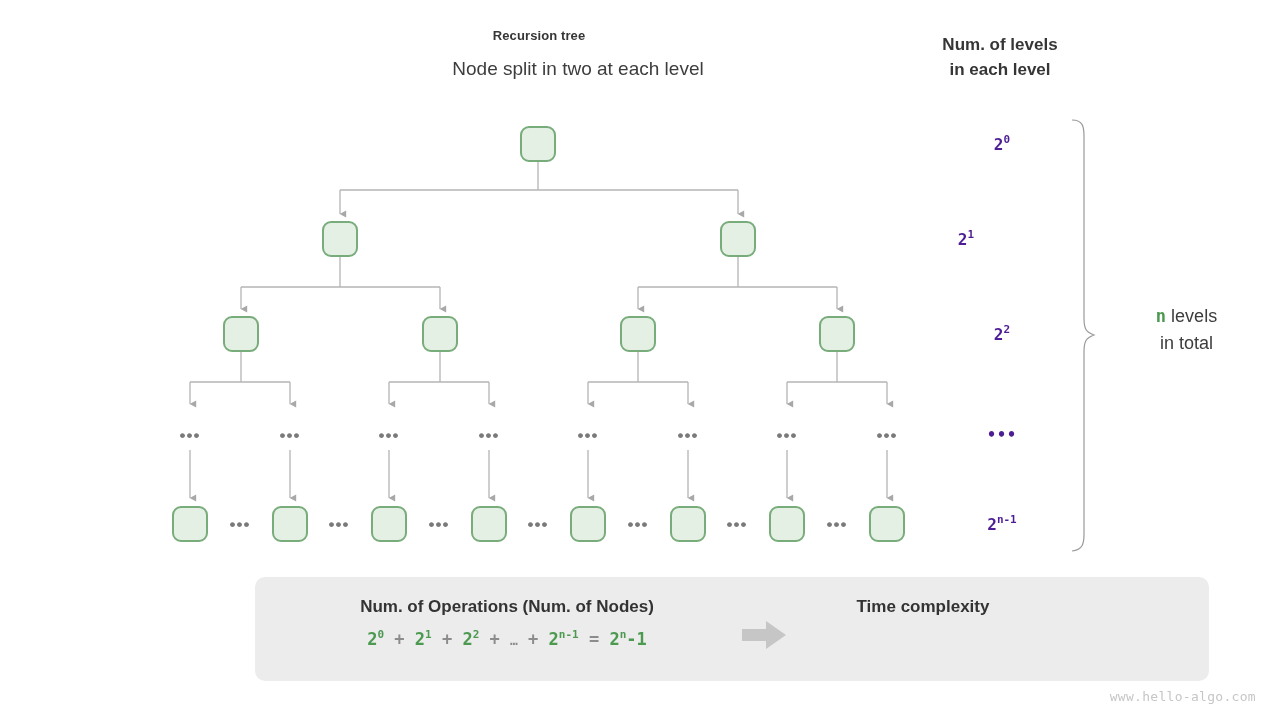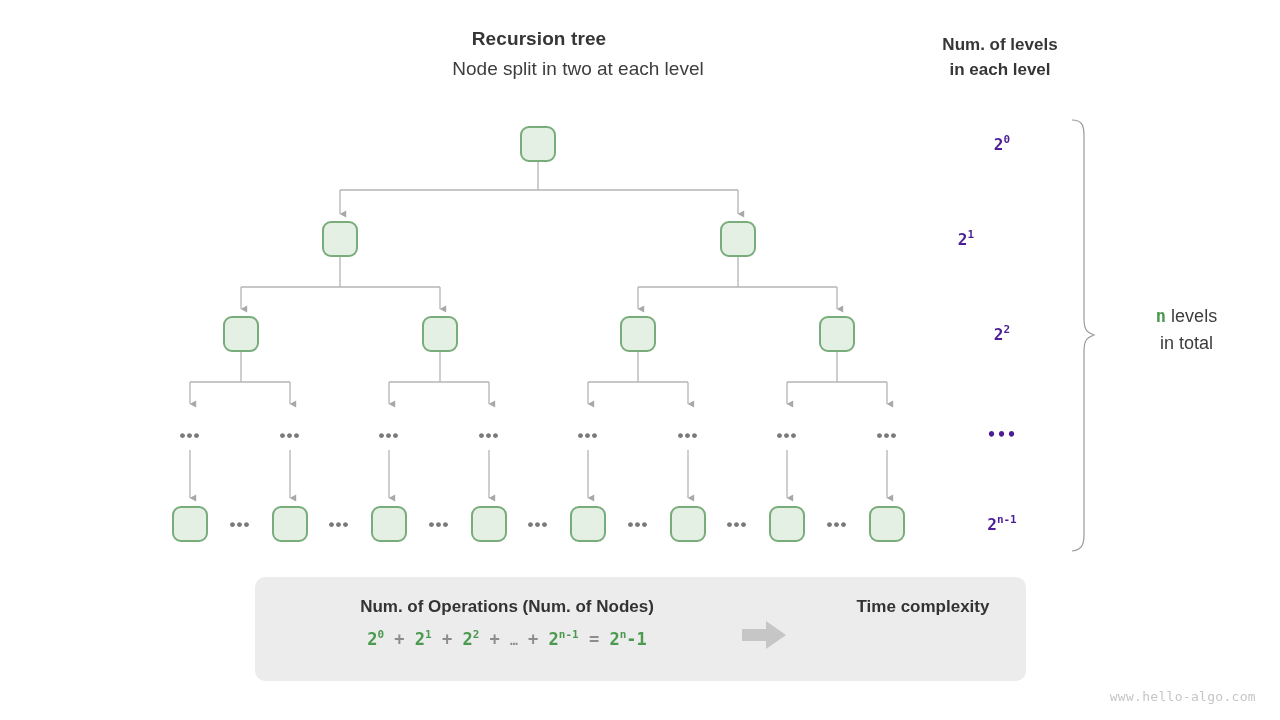--- a/index.html
+++ b/index.html
@@ -16,21 +16,21 @@
     color: #3a3a3a;
   }
 
   
   .title {
     position: absolute;
     left: 0;
     top: 28px;
     width: 1078px;
     text-align: center;
-    font-size: 19px;
+    font-size: 13px;
     font-weight: bold;
     color: #363636;
     letter-spacing: .1px;
   }
   .subtitle {
     position: absolute;
     left: 0;
     top: 58px;
     width: 1078px;
     text-align: center;
@@ -118,21 +118,21 @@
     font-weight: bold;
     font-family: "DejaVu Sans Mono", monospace;
     font-size: 17px;
   }
 
   
   .summary-panel {
     position: absolute;
     left: 255px;
     top: 577px;
-    width: 771px;
+    width: 954px;
     height: 104px;
     background: #ececec;
     border-radius: 10px;
     box-sizing: border-box;
   }
   .summary-left {
     position: absolute;
     left: 12px;
     top: 18px;
     width: 480px;

